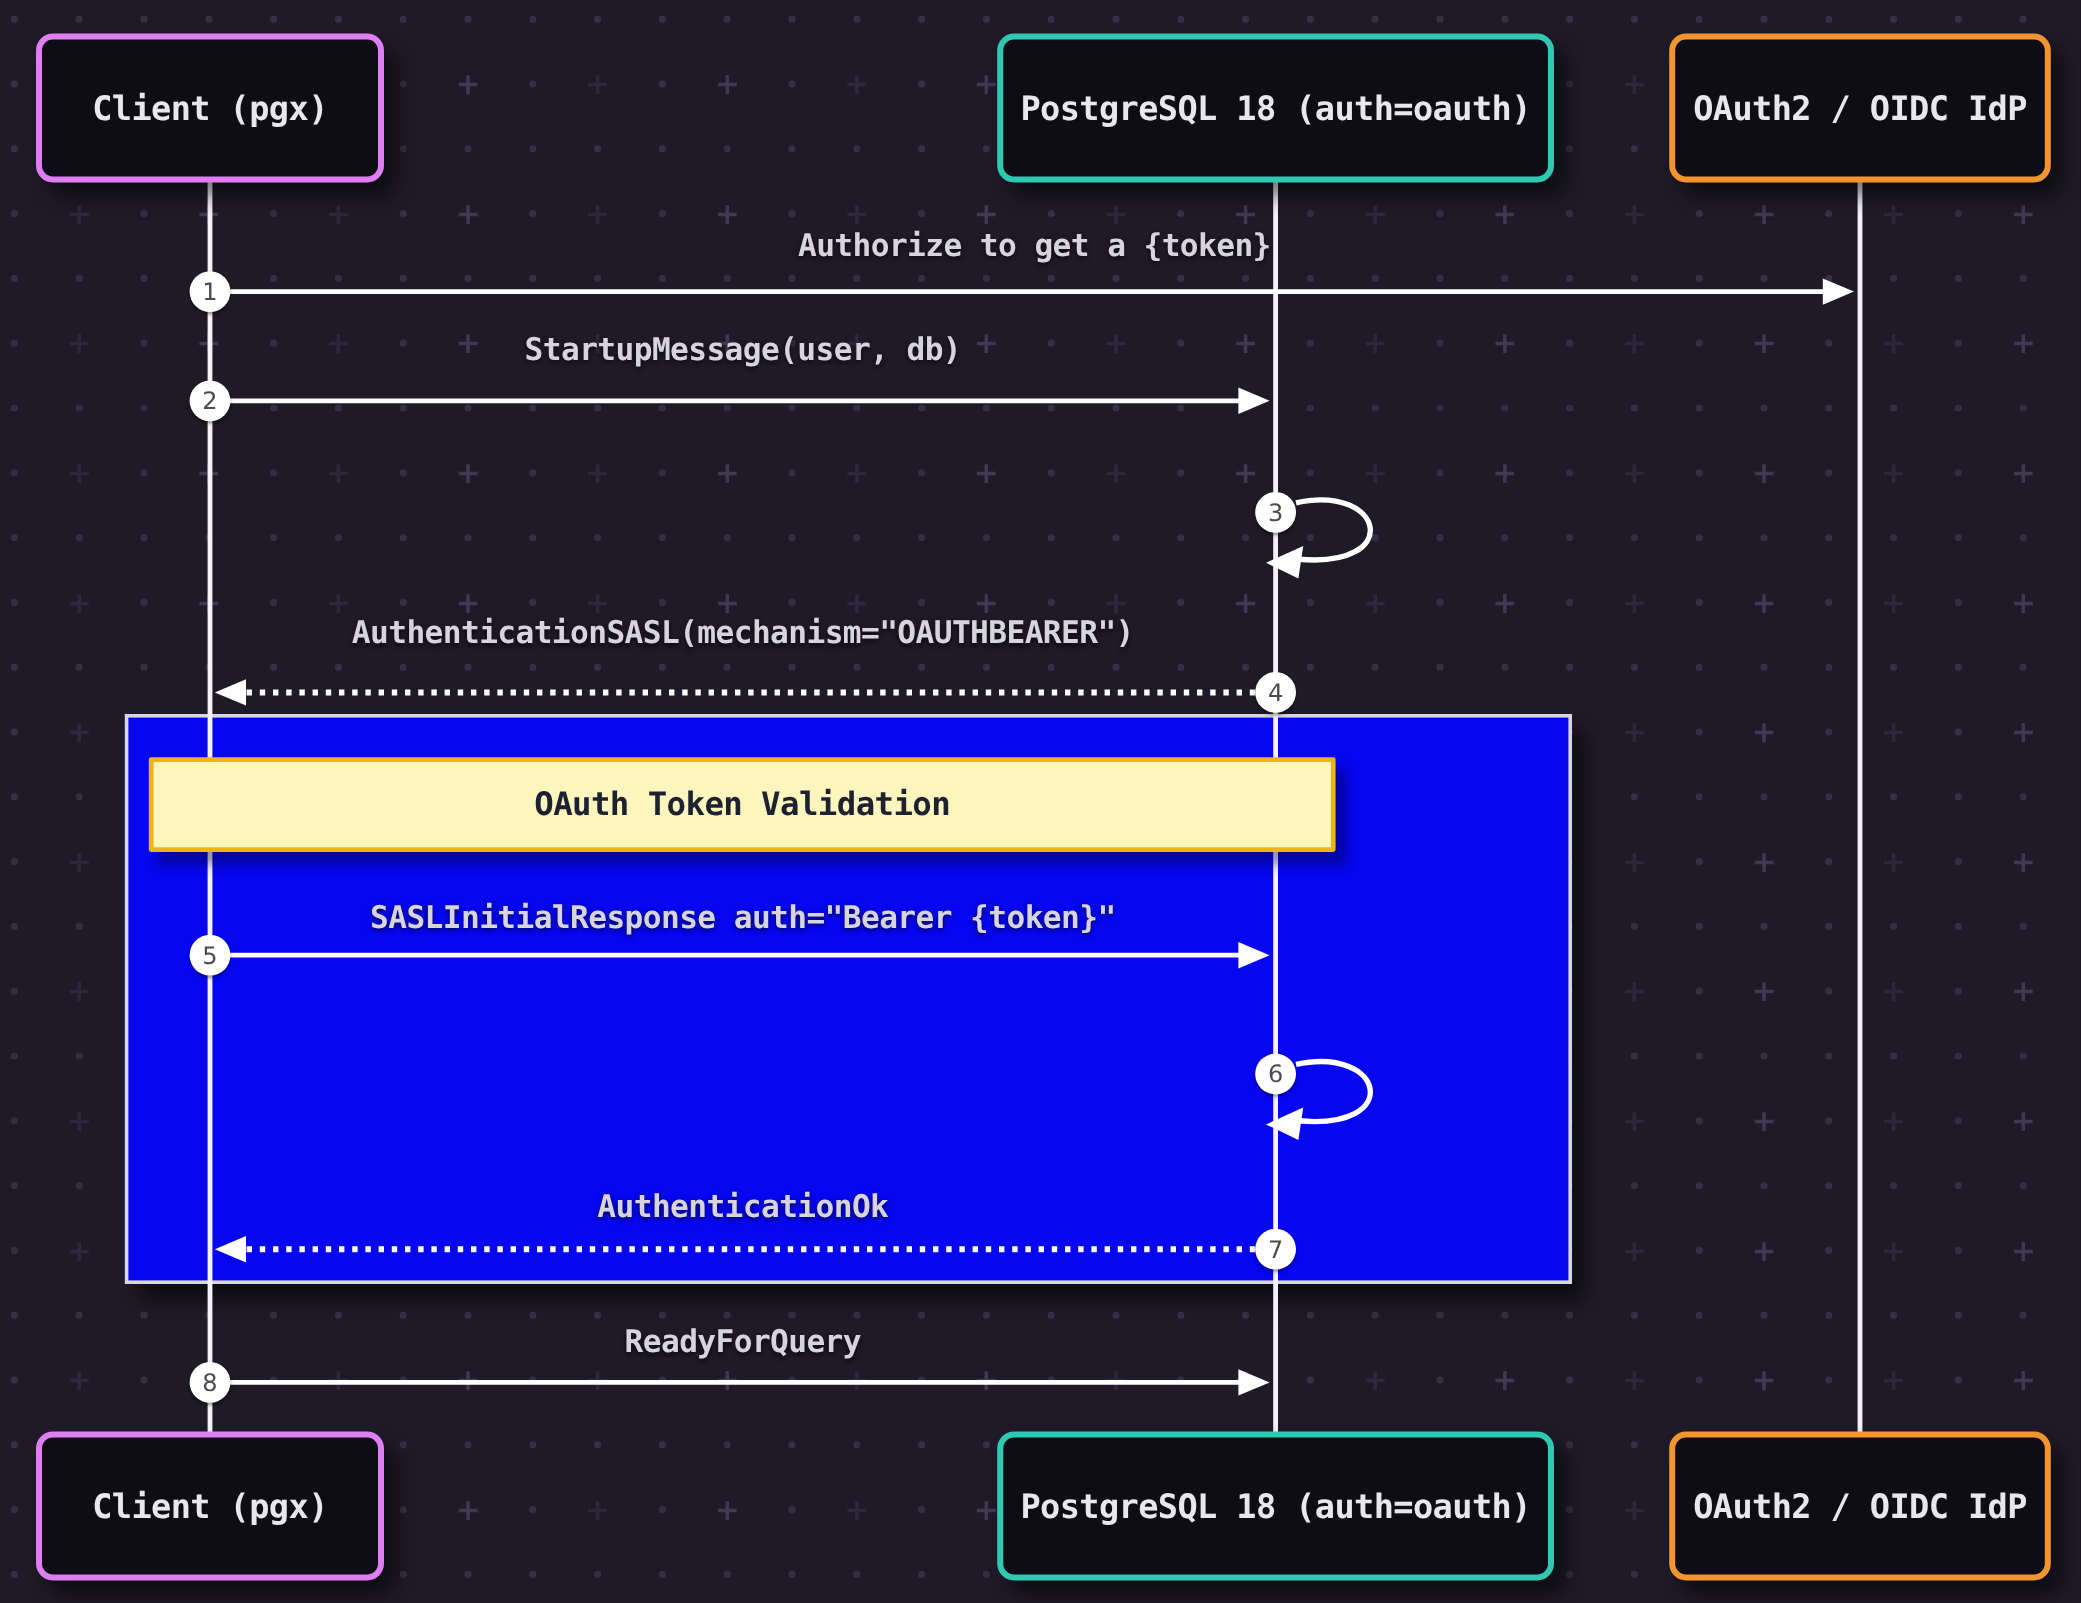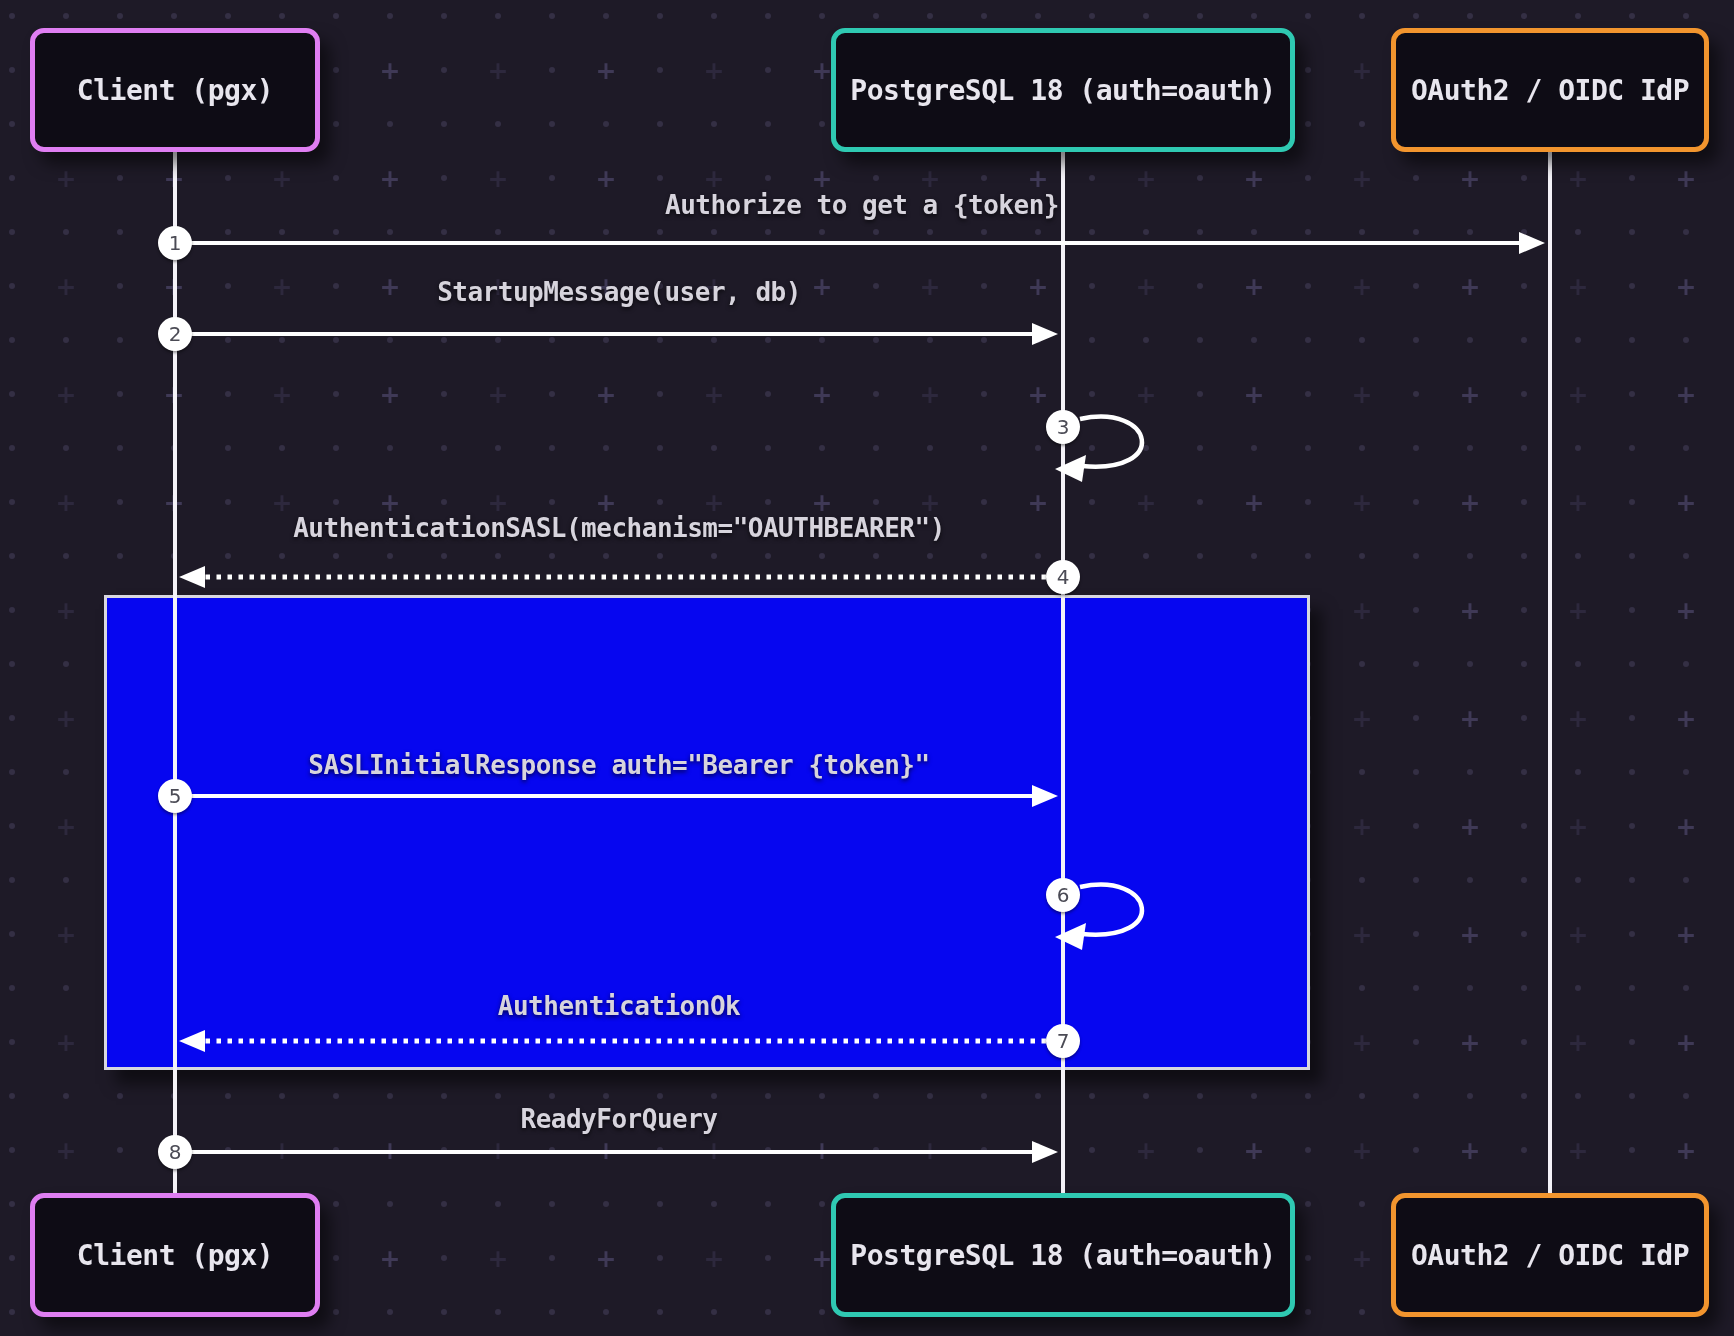--- a/index.html
+++ b/index.html
@@ -894,20 +894,21 @@
     <polygon points="1058,1152 1032,1141 1032,1163" fill="#ffffff"></polygon>
   </svg>
 
   <div class="msg" style="left:619px;top:277px">StartupMessage(user, db)</div>
   <div class="msg" style="left:862px;top:190px">Authorize to get a {token}</div>
   <div class="msg" style="left:619px;top:513px">AuthenticationSASL(mechanism="OAUTHBEARER")</div>
   <div class="msg" style="left:619px;top:750px">SASLInitialResponse auth="Bearer {token}"</div>
   <div class="msg" style="left:619px;top:991px">AuthenticationOk</div>
   <div class="msg" style="left:619px;top:1104px">ReadyForQuery</div>
 
+  <div class="hl-label" style="background-color: rgb(252, 245, 189);">OAuth Token Validation</div>
 
   <div class="actor client top" style="border-color: rgb(223, 126, 242);">Client (pgx)</div>
   <div class="actor pg top" style="border-color: rgb(47, 201, 178);">PostgreSQL 18 (auth=oauth)</div>
   <div class="actor idp top" style="border-color: rgb(242, 149, 46);">OAuth2 / OIDC IdP</div>
 
   <div class="actor client bottom" style="border-color: rgb(223, 126, 242);">Client (pgx)</div>
   <div class="actor pg bottom" style="border-color: rgb(47, 201, 178);">PostgreSQL 18 (auth=oauth)</div>
   <div class="actor idp bottom" style="border-color: rgb(242, 149, 46);">OAuth2 / OIDC IdP</div>
 
   <div class="seq" style="left:175px;top:243px">1</div>

